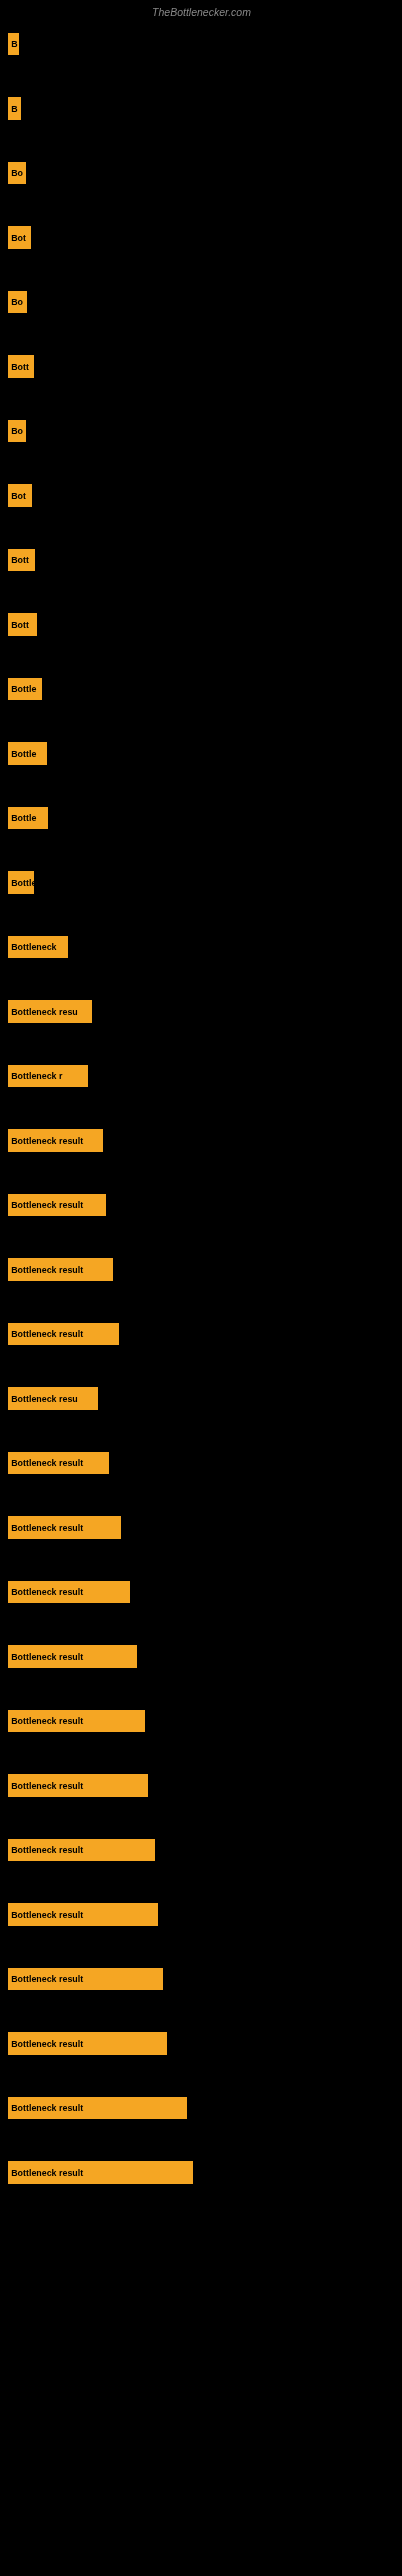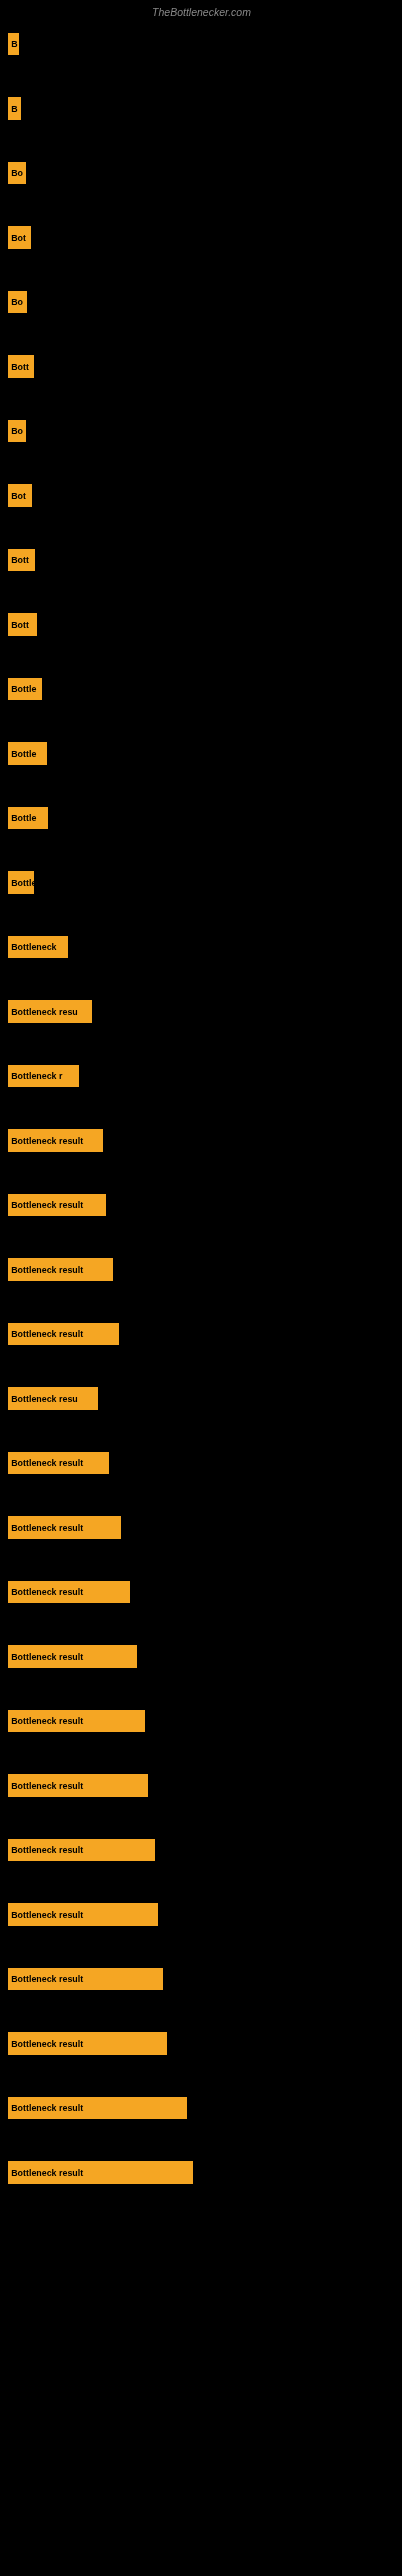--- a/index.html
+++ b/index.html
@@ -77,21 +77,21 @@
     <div class="bar" style="width: 39px;">Bottle</div>
     <div class="spacer" style="height: 42px;"></div>
     <div class="bar" style="width: 40px;">Bottle</div>
     <div class="spacer" style="height: 42px;"></div>
     <div class="bar" style="width: 26px;">Bottler</div>
     <div class="spacer" style="height: 42px;"></div>
     <div class="bar" style="width: 60px; text-align: right;">Bottleneck</div>
     <div class="spacer" style="height: 42px;"></div>
     <div class="bar" style="width: 84px;">Bottleneck resu</div>
     <div class="spacer" style="height: 42px;"></div>
-    <div class="bar" style="width: 71px;">Bottleneck r</div>
+    <div class="bar" style="width: 80px;">Bottleneck r</div>
     <div class="spacer" style="height: 42px;"></div>
     <div class="bar" style="width: 95px;">Bottleneck result</div>
     <div class="spacer" style="height: 42px;"></div>
     <div class="bar" style="width: 98px;">Bottleneck result</div>
     <div class="spacer" style="height: 42px;"></div>
     <div class="bar" style="width: 105px;">Bottleneck result</div>
     <div class="spacer" style="height: 42px;"></div>
     <div class="bar" style="width: 111px;">Bottleneck result</div>
     <div class="spacer" style="height: 42px;"></div>
     <div class="bar" style="width: 90px;">Bottleneck resu</div>

